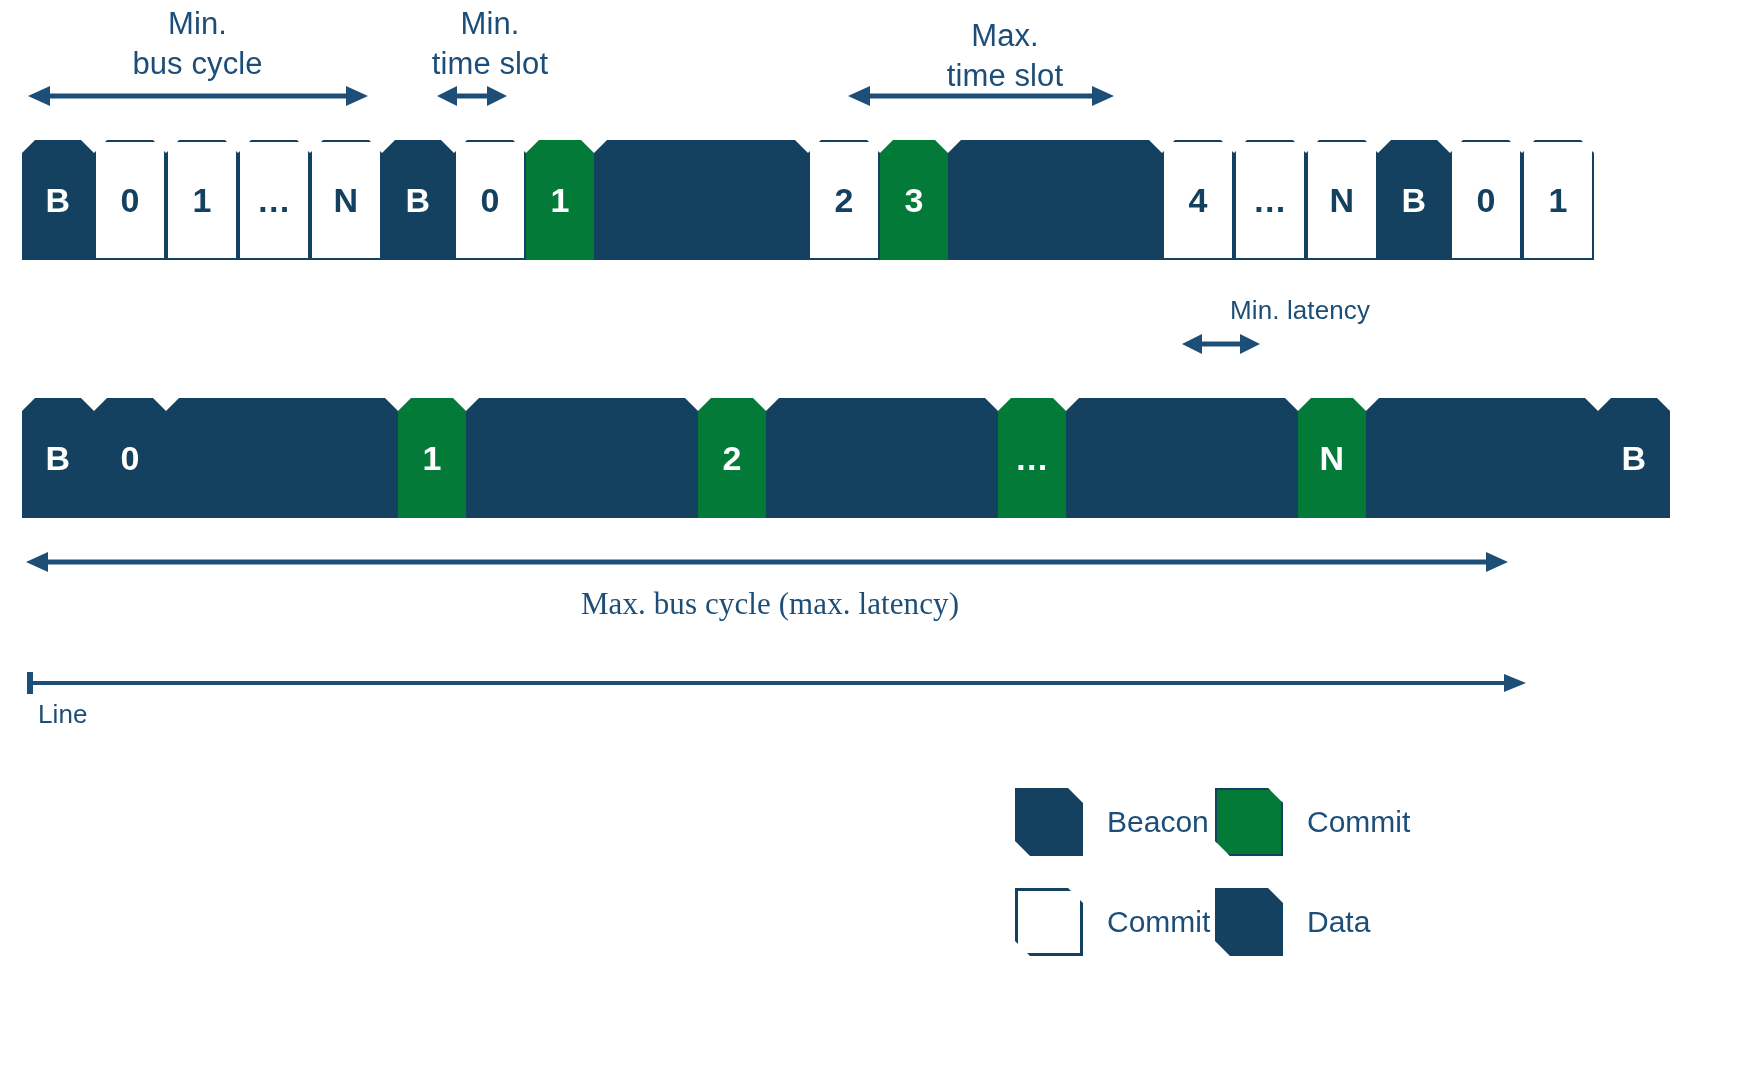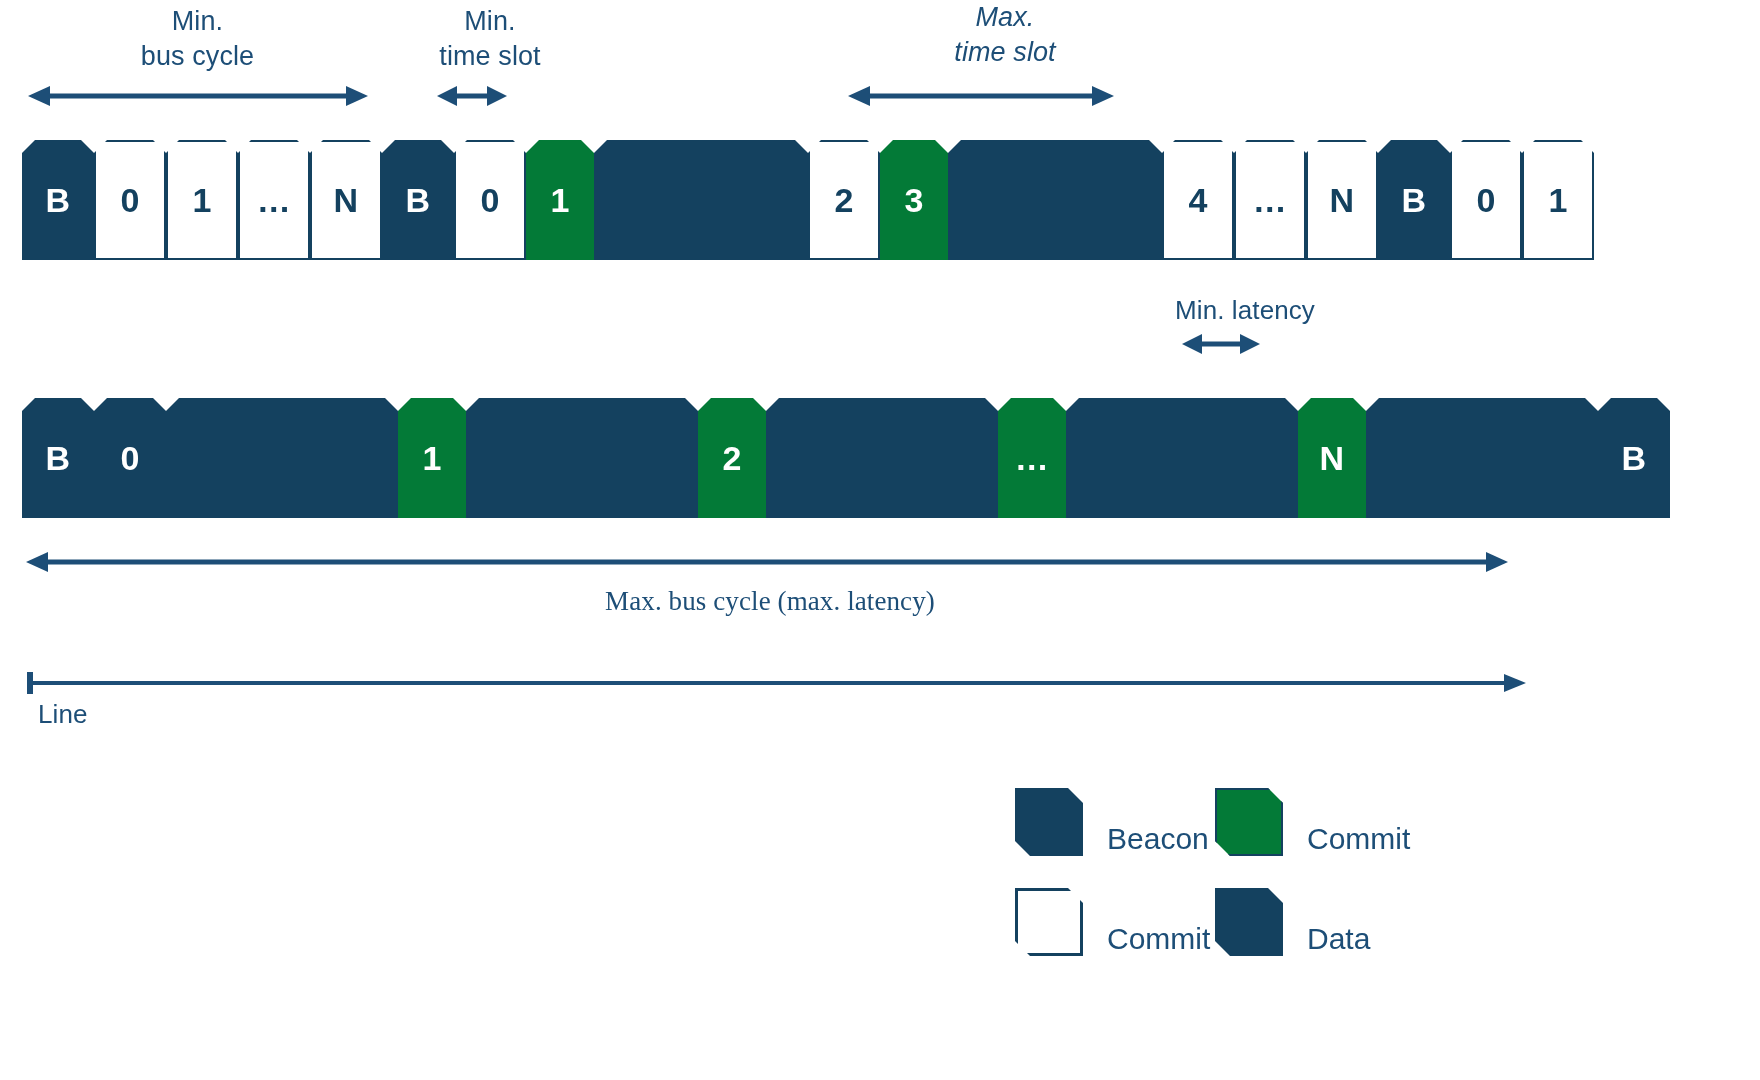--- a/index.html
+++ b/index.html
@@ -19,21 +19,21 @@
   .ann {
     position: absolute;
     color: #1d4e77;
     font-size: 26px;
     font-weight: 400;
     line-height: 1.28;
     text-align: center;
     white-space: pre-line;
     letter-spacing: .1px;
   }
-  .ann.big { font-size: 27px; }
+  .ann.big { font-size: 31px; }
 
   
   .arrow { position: absolute; }
   .arrow svg { display: block; overflow: visible; }
 
   
   .row {
     position: absolute;
     height: 120px;
     display: flex;
@@ -81,21 +81,21 @@
   
   #legend {
     position: absolute;
     left: 1015px; top: 772px;
     width: 560px;
     display: grid;
     grid-template-columns: 200px 230px;
     grid-template-rows: 100px 100px;
     align-items: center;
   }
-  .lg-item { display: flex; align-items: flex-end; gap: 24px; }
+  .lg-item { display: flex; align-items: center; gap: 24px; }
   .lg-sw {
     width: 68px; height: 68px;
     flex: 0 0 auto;
     clip-path: polygon(
         0 0,
         calc(100% - 15px) 0,
         100% 15px,
         100% 100%,
         15px 100%,
         0 calc(100% - 15px));
@@ -114,21 +114,21 @@
 <body>
 
 <div id="stage">
 
   <div class="ann big" style="left:60px; top:4px; width:275px;">Min.
 bus cycle</div>
 
   <div class="ann big" style="left:400px; top:4px; width:180px;">Min.
 time slot</div>
 
-  <div class="ann big" style="left:890px; top:0; width:230px;font-style:italic;">Max.
+  <div class="ann big" style="left:890px; top:16px; width:230px;">Max.
 time slot</div>
 
   <div class="arrow" style="left:28px; top:84px;">
     <svg width="340" height="24" viewBox="0 0 340 24">
       <line x1="16" y1="12" x2="324" y2="12" stroke="#1d4e77" stroke-width="5"></line>
       <polygon points="0,12 22,2 22,22" fill="#1d4e77"></polygon>
       <polygon points="340,12 318,2 318,22" fill="#1d4e77"></polygon>
     </svg>
   </div>
 
@@ -198,21 +198,21 @@
         <span>B</span>
       </div>
       <div class="blk silence" style="width: 72px;">
         <span>0</span>
       </div>
       <div class="blk silence" style="width: 72px;">
         <span>1</span>
       </div>
     </div>
 
-  <div class="ann" style="left:1120px; top:294px; width:250px;">Min. latency</div>
+  <div class="ann" style="left:1120px; top:294px; width:250px;text-align:right;">Min. latency</div>
 
   <div class="arrow" style="left:1182px; top:332px;">
     <svg width="78" height="24" viewBox="0 0 78 24">
       <line x1="14" y1="12" x2="64" y2="12" stroke="#1d4e77" stroke-width="5"></line>
       <polygon points="0,12 20,2 20,22" fill="#1d4e77"></polygon>
       <polygon points="78,12 58,2 58,22" fill="#1d4e77"></polygon>
     </svg>
   </div>
 
   <div class="row" id="row2" style="left:22px; top:398px;">

